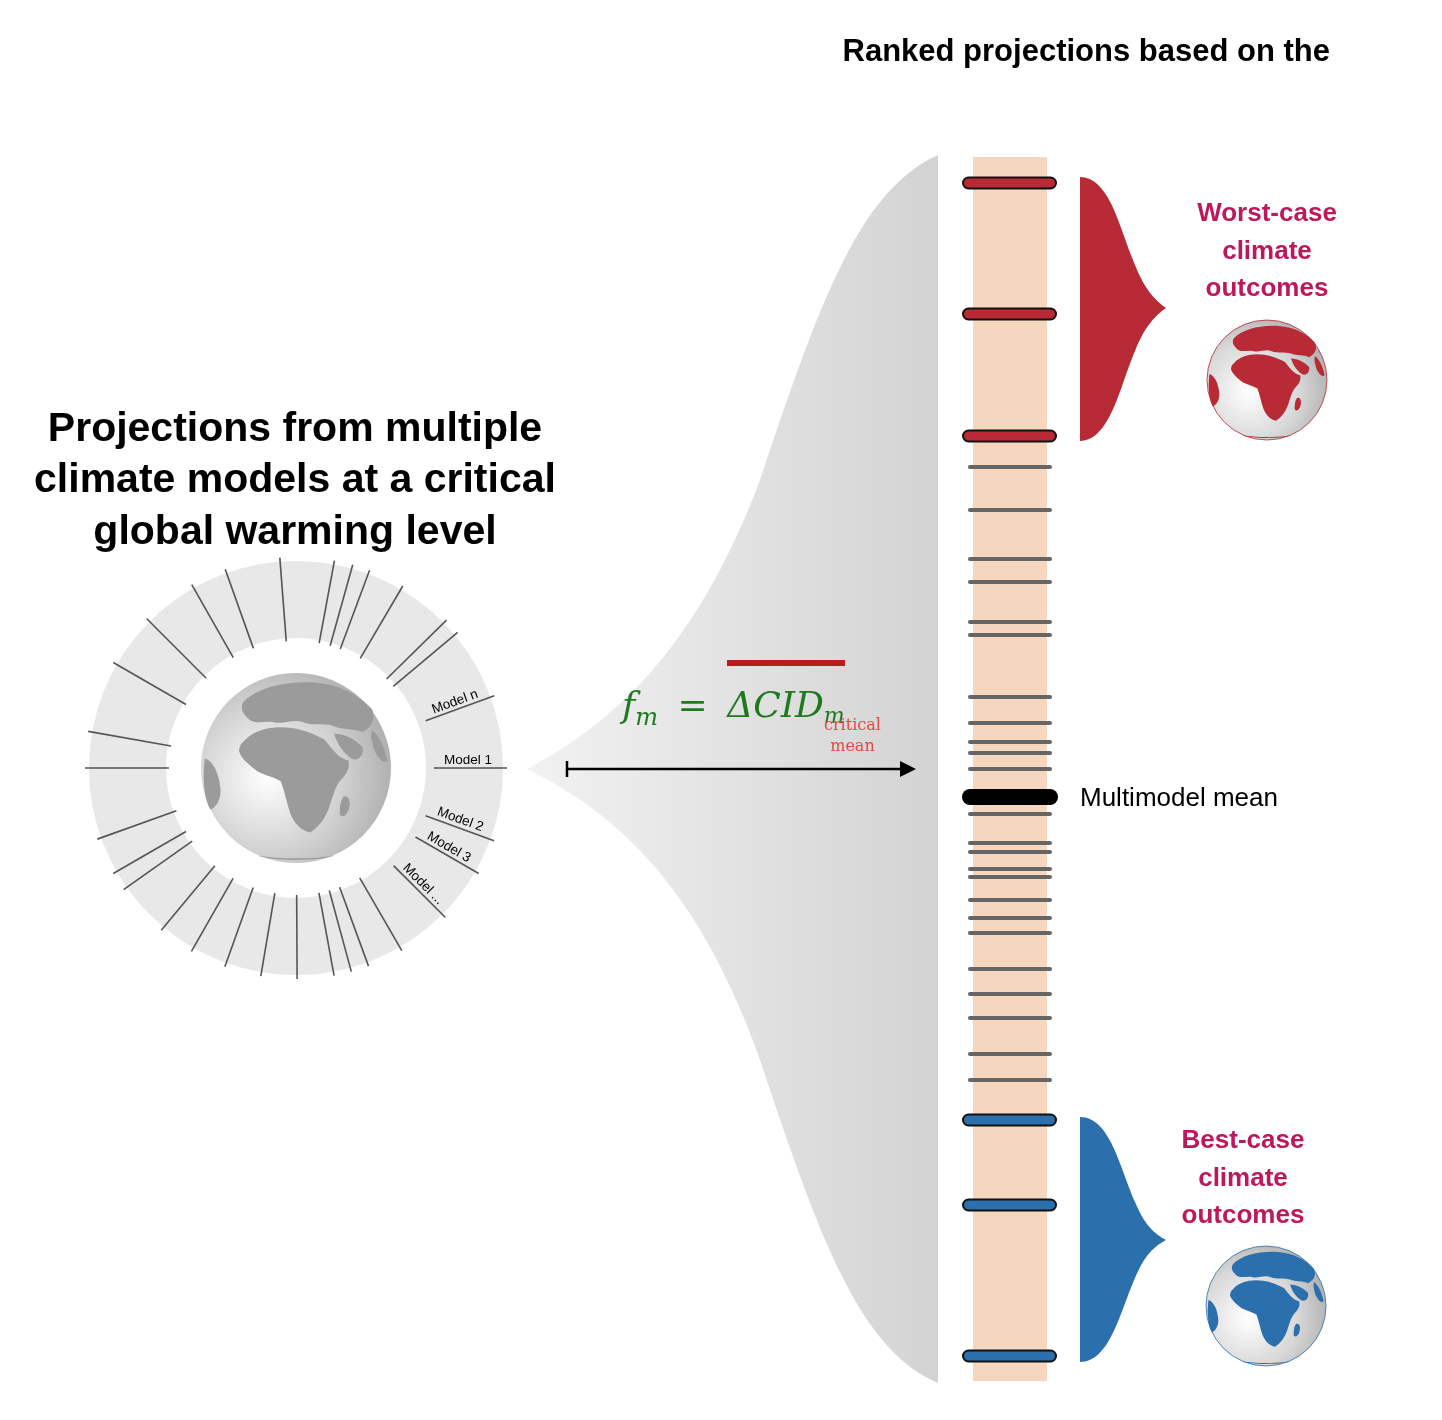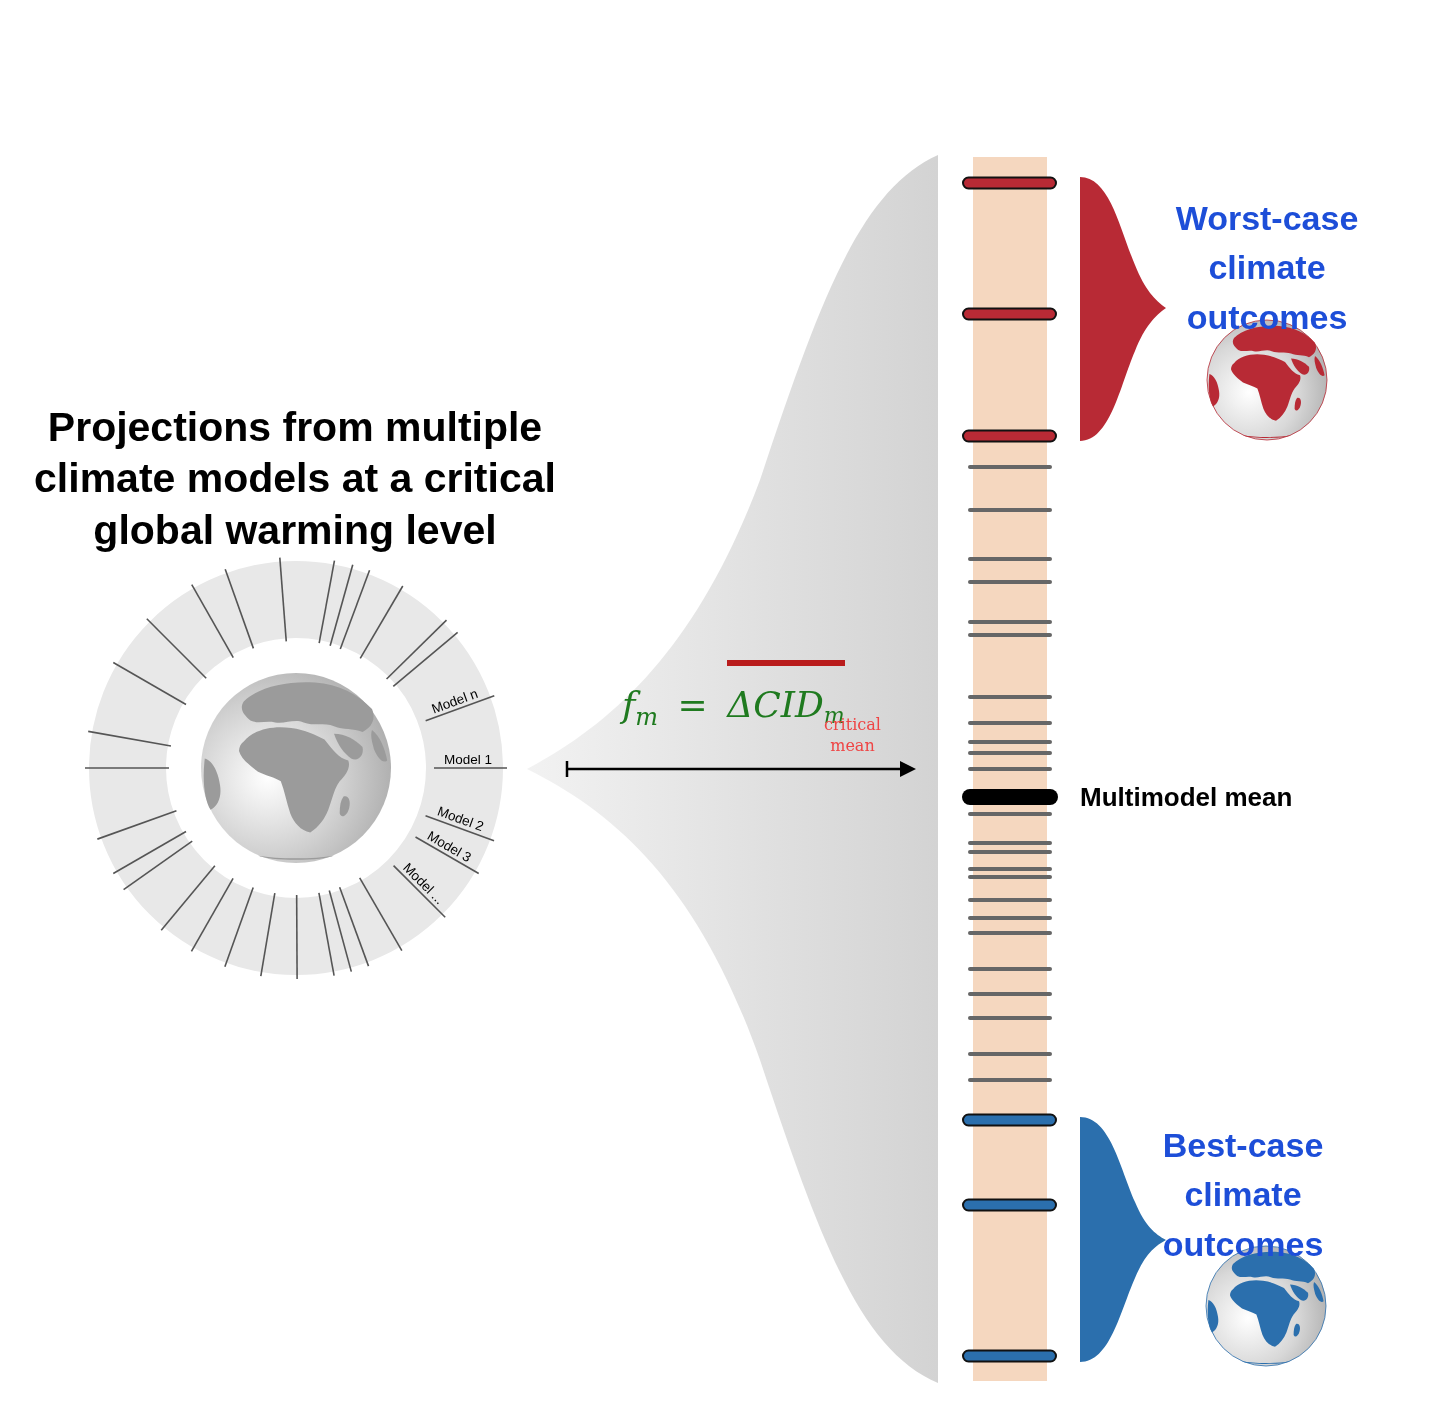--- a/index.html
+++ b/index.html
@@ -4,23 +4,23 @@
 <style>
   html, body { margin: 0; padding: 0; background: #ffffff; }
   body { width: 1442px; height: 1420px; position: relative; overflow: hidden;
          font-family: "Liberation Sans", sans-serif; }
   .canvas { position: absolute; left: 0; top: 0; width: 1442px; height: 1420px; }
   .title { position: absolute; font-weight: bold; color: #000; text-align: center;
            font-family: "Liberation Sans", sans-serif; line-height: 1.25; }
   .title-right { left: 690px; top: 32px; width: 640px; font-size: 31px; text-align: right; padding-right: 0; }
   .title-right .f-symbol { font-family: "DejaVu Serif", serif; font-style: italic; font-weight: normal; font-size: 34px; }
   .title-left { left: 30px; top: 402px; width: 530px; font-size: 41px; }
-  .outcome-label { position: absolute; font-weight: bold; font-size: 34px; line-height: 1.45;
-                   text-align: center; width: 200px; color: #1d4ed8; }
-  .mean-label { position: absolute; left: 1080px; top: 782px; font-weight: bold; font-size: 26px; color: #000; }
+  .outcome-label { position: absolute; font-weight: bold; font-size: 26px; line-height: 1.45;
+                   text-align: center; width: 200px; color: #be185d; }
+  .mean-label { position: absolute; left: 1080px; top: 782px; font-weight: normal; font-size: 26px; color: #000; }
   .formula { position: absolute; left: 622px; top: 684px; color: #1f7a1f;
              font-family: "DejaVu Serif", "Liberation Serif", serif; font-style: italic; white-space: nowrap; }
   .formula .main { font-size: 36px; }
   .formula .eq { font-style: normal; margin: 0 8px; }
   .formula .overline { border-top: 6px solid #b91c1c; padding-top: 18px; }
   .formula sub { font-size: 22px; vertical-align: -6px; }
   .formula .fsub { font-size: 24px; vertical-align: -8px; }
   .crit { position: absolute; left: 824px; top: 714px; color: #ef4444;
           font-family: "DejaVu Serif", "Liberation Serif", serif; 
           font-size: 16px; line-height: 21px; text-align: center; }
@@ -172,20 +172,21 @@
 
   <g transform="translate(1266,1306)">
     <circle r="60" fill="url(#globeGradSmall)" stroke="#2b6fad" stroke-width="0.8"></circle>
     <g transform="scale(0.6)" fill="#2b6fad">
         <use href="#landmass"></use>
       </g>
   </g>
 </svg>
 
 <div class="title title-right">
+  <div>Ranked projections based on the</div>
 </div>
 
 <div class="title title-left">
   <div>Projections from multiple</div>
   <div>climate models at a critical</div>
   <div>global warming level</div>
 </div>
 
 <div class="formula">
   <span class="main">

